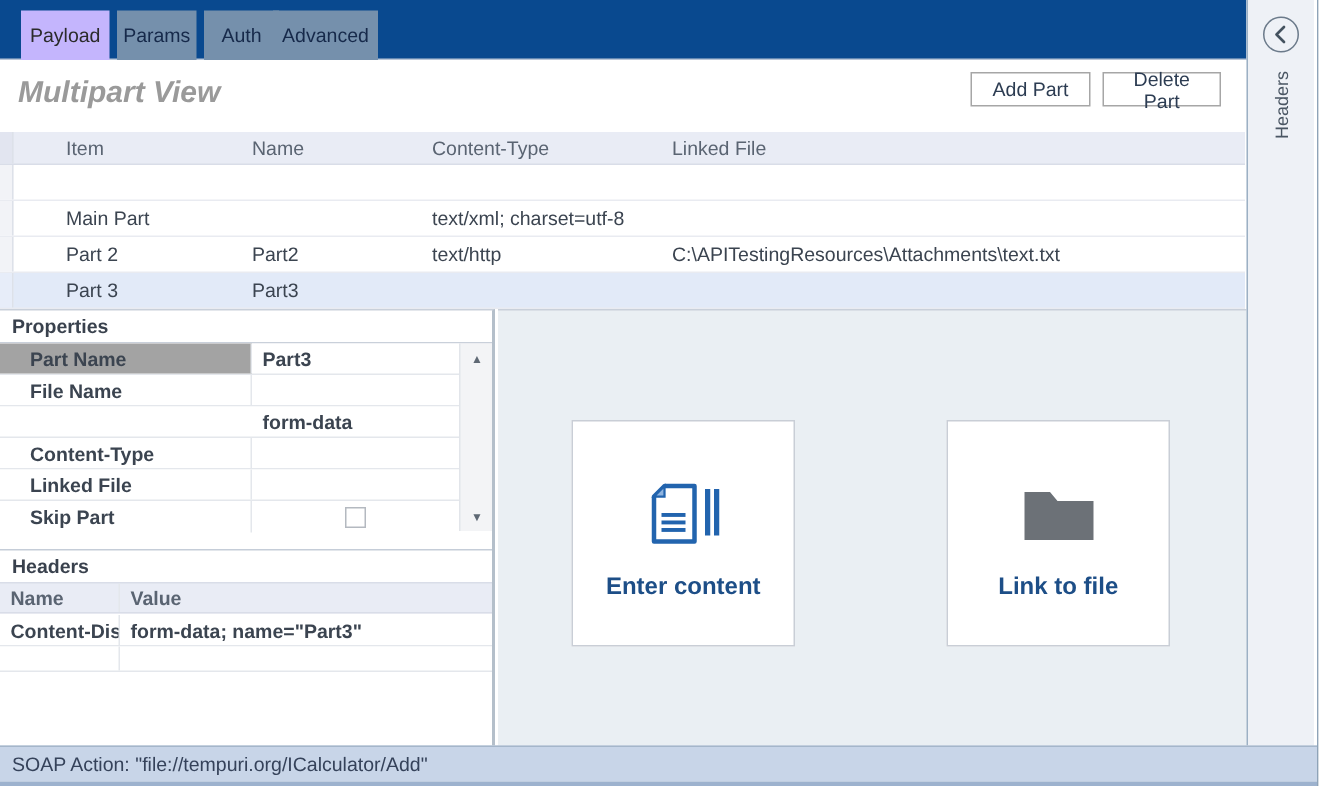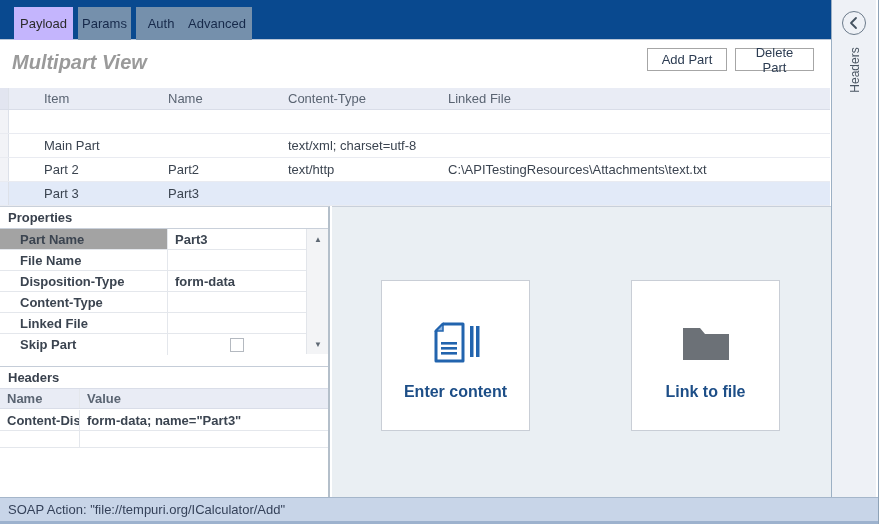--- a/index.html
+++ b/index.html
@@ -178,21 +178,20 @@
       <div class="prop-grid">
         <div class="p-row selected" style="top:0;">
           <div class="p-label">Part Name</div>
           <div class="p-value">Part3</div>
         </div>
         <div class="p-row" style="top:21px;">
           <div class="p-label">File Name</div>
           <div class="p-value"></div>
         </div>
         <div class="p-row" style="top:42px;">
-          <div class="p-label">Disposition-Type</div>
           <div class="p-value">form-data</div>
         </div>
         <div class="p-row" style="top:63px;">
           <div class="p-label">Content-Type</div>
           <div class="p-value"></div>
         </div>
         <div class="p-row" style="top:84px;">
           <div class="p-label">Linked File</div>
           <div class="p-value"></div>
         </div>

